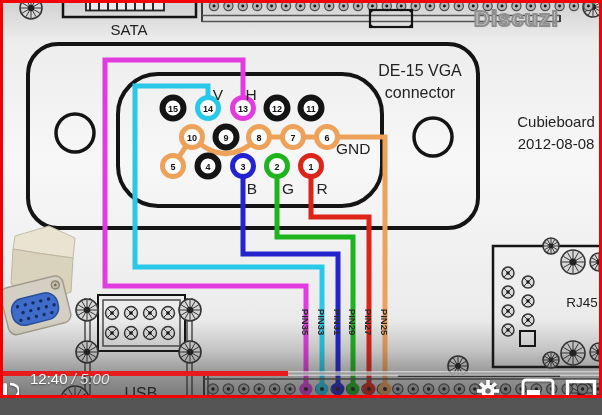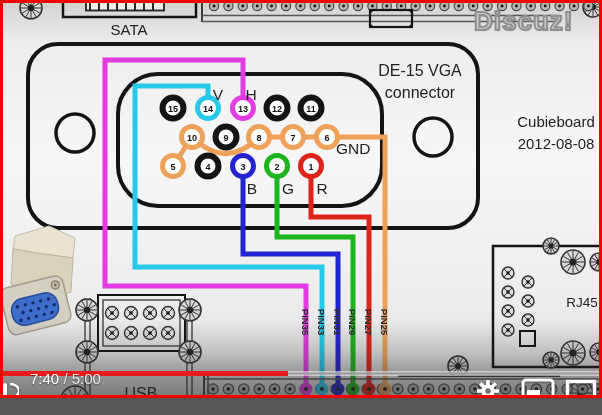--- a/index.html
+++ b/index.html
@@ -15,31 +15,31 @@
   .pad{fill:#b6b6b6;stroke:#4a4a4a;stroke-width:1.2;}
   .paddot{fill:#161616;}
   .xpad{fill:#dcdcdc;stroke:#333;stroke-width:1.4;}
   .xline{stroke:#333;stroke-width:1;}
   .wheelc{fill:#d8d8d8;stroke:#333;stroke-width:1.6;}
   .spoke{stroke:#333;stroke-width:1;}
   .hub{fill:#222;}
   .rail{stroke:#3c3c3c;stroke-width:2;}
   .thin{stroke:#555;stroke-width:1.6;fill:none;}
   .ink{stroke:#141414;fill:none;}
-  .watermark{position:absolute;left:471px;top:3px;font-size:26px;font-weight:bold;
+  .watermark{position:absolute;left:471px;top:3px;font-size:22px;font-weight:bold;
     color:#c9c9c9;-webkit-text-stroke:2px #8f8f8f;letter-spacing:1px;
     text-shadow:1px 1px 1px rgba(120,120,120,.6);}
   .dim{position:absolute;left:0;right:0;bottom:0;height:74px;pointer-events:none;
     background:linear-gradient(to bottom,rgba(35,35,35,0) 0%,rgba(35,35,35,.16) 40%,rgba(40,40,40,.38) 70%,rgba(40,40,40,.52) 100%);}
   .track{position:absolute;left:0;right:0;top:368px;height:5px;background:rgba(255,255,255,.5);}
   .played{position:absolute;left:0;top:0;height:100%;}
   .controls{position:absolute;left:0;right:0;bottom:0;height:34px;color:#fff;}
   .time{position:absolute;left:27px;top:9px;font-size:15px;white-space:nowrap;
     text-shadow:0 1px 2px rgba(0,0,0,.5);}
-  .time .dur{color:#e6e6e6;}
+  .time .dur{color:#e6e6e6;font-style:italic;}
   .cicon{position:absolute;filter:drop-shadow(0 1px 1px rgba(0,0,0,.45));}
 </style>
 </head>
 <body>
 
 <div class="frame" style="border-color: rgb(242, 0, 0);">
 <div class="stage">
 
 <svg width="596" height="409" viewBox="3 3 596 409">
 
@@ -707,21 +707,21 @@
 <div class="track">
   <div class="played" style="background: rgb(232, 28, 28); width: 47.8%;"></div>
 </div>
 
 <div class="controls">
   <svg class="cicon" style="left:0;top:20px" width="16" height="20" viewBox="0 0 16 20">
     <path d="M2,4 L2,16" stroke="#fff" stroke-width="4" stroke-linecap="round"></path>
     <path d="M7,3 a9,7 0 0 1 0,14" stroke="#fff" stroke-width="2.6" fill="none"></path>
   </svg>
   <div class="time">
-    <span>7:40</span>
+    <span>12:40</span>
     <span class="dur"> <span>/</span> <span>5:00</span></span>
   </div>
   <svg class="cicon" style="left:473px;top:18px" width="24" height="24" viewBox="0 0 24 24">
     <g fill="#fff">
       <rect x="10.2" y="1" width="3.6" height="5" transform="rotate(0 12 12)"></rect>
       <rect x="10.2" y="1" width="3.6" height="5" transform="rotate(45 12 12)"></rect>
       <rect x="10.2" y="1" width="3.6" height="5" transform="rotate(90 12 12)"></rect>
       <rect x="10.2" y="1" width="3.6" height="5" transform="rotate(135 12 12)"></rect>
       <rect x="10.2" y="1" width="3.6" height="5" transform="rotate(180 12 12)"></rect>
       <rect x="10.2" y="1" width="3.6" height="5" transform="rotate(225 12 12)"></rect>

